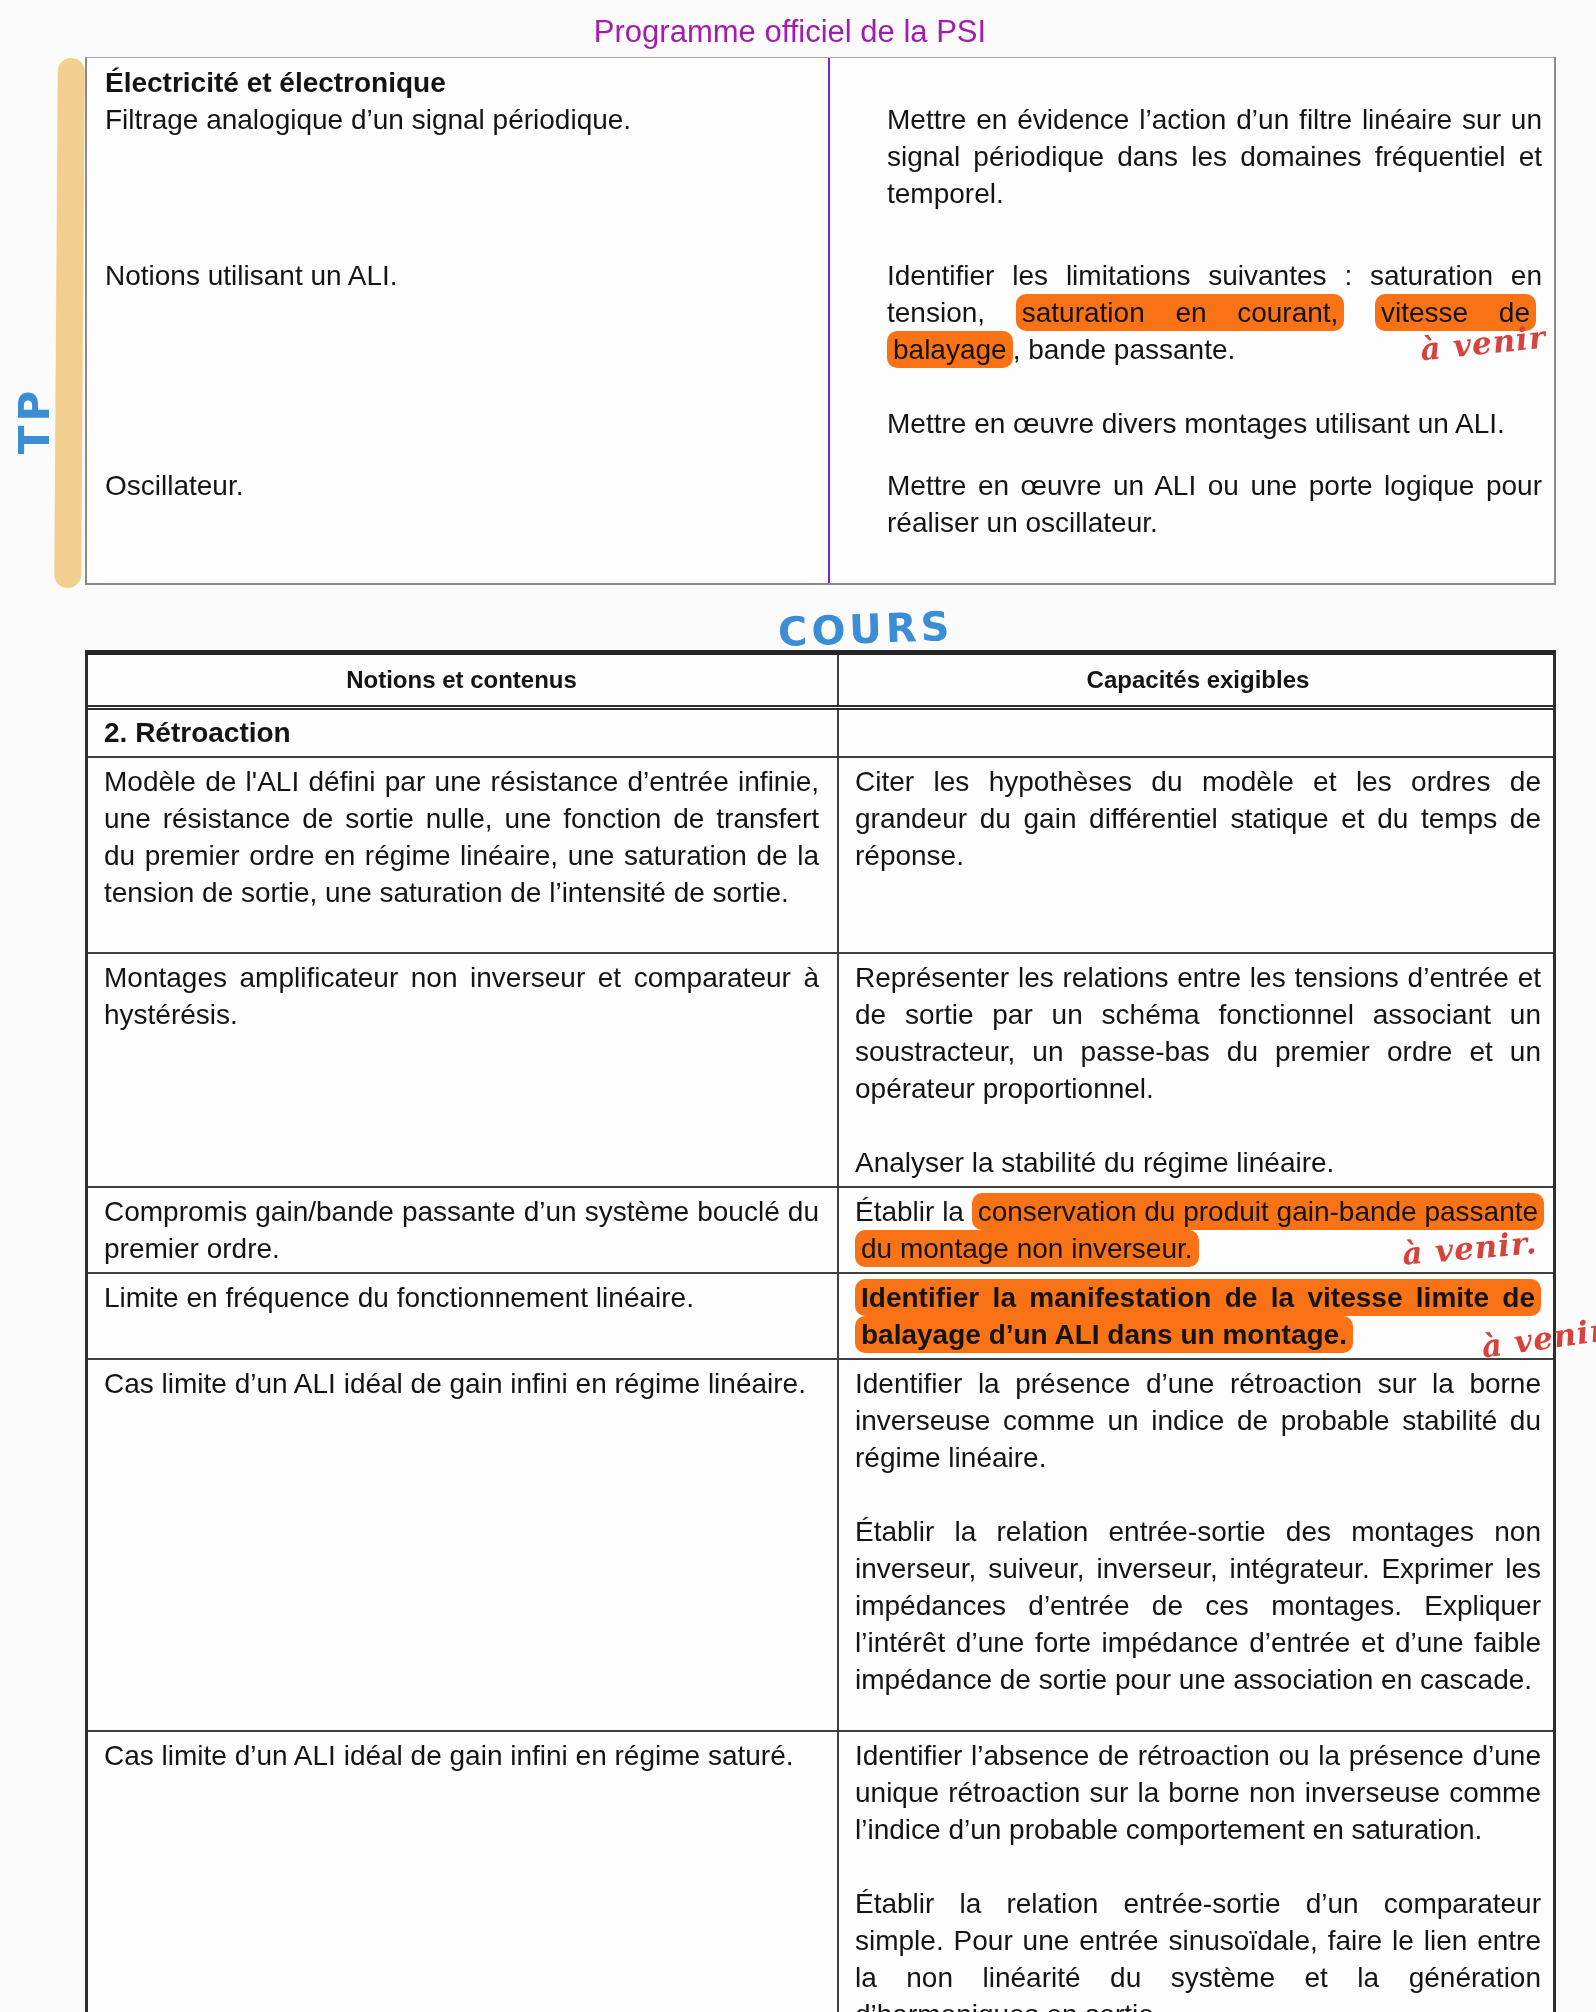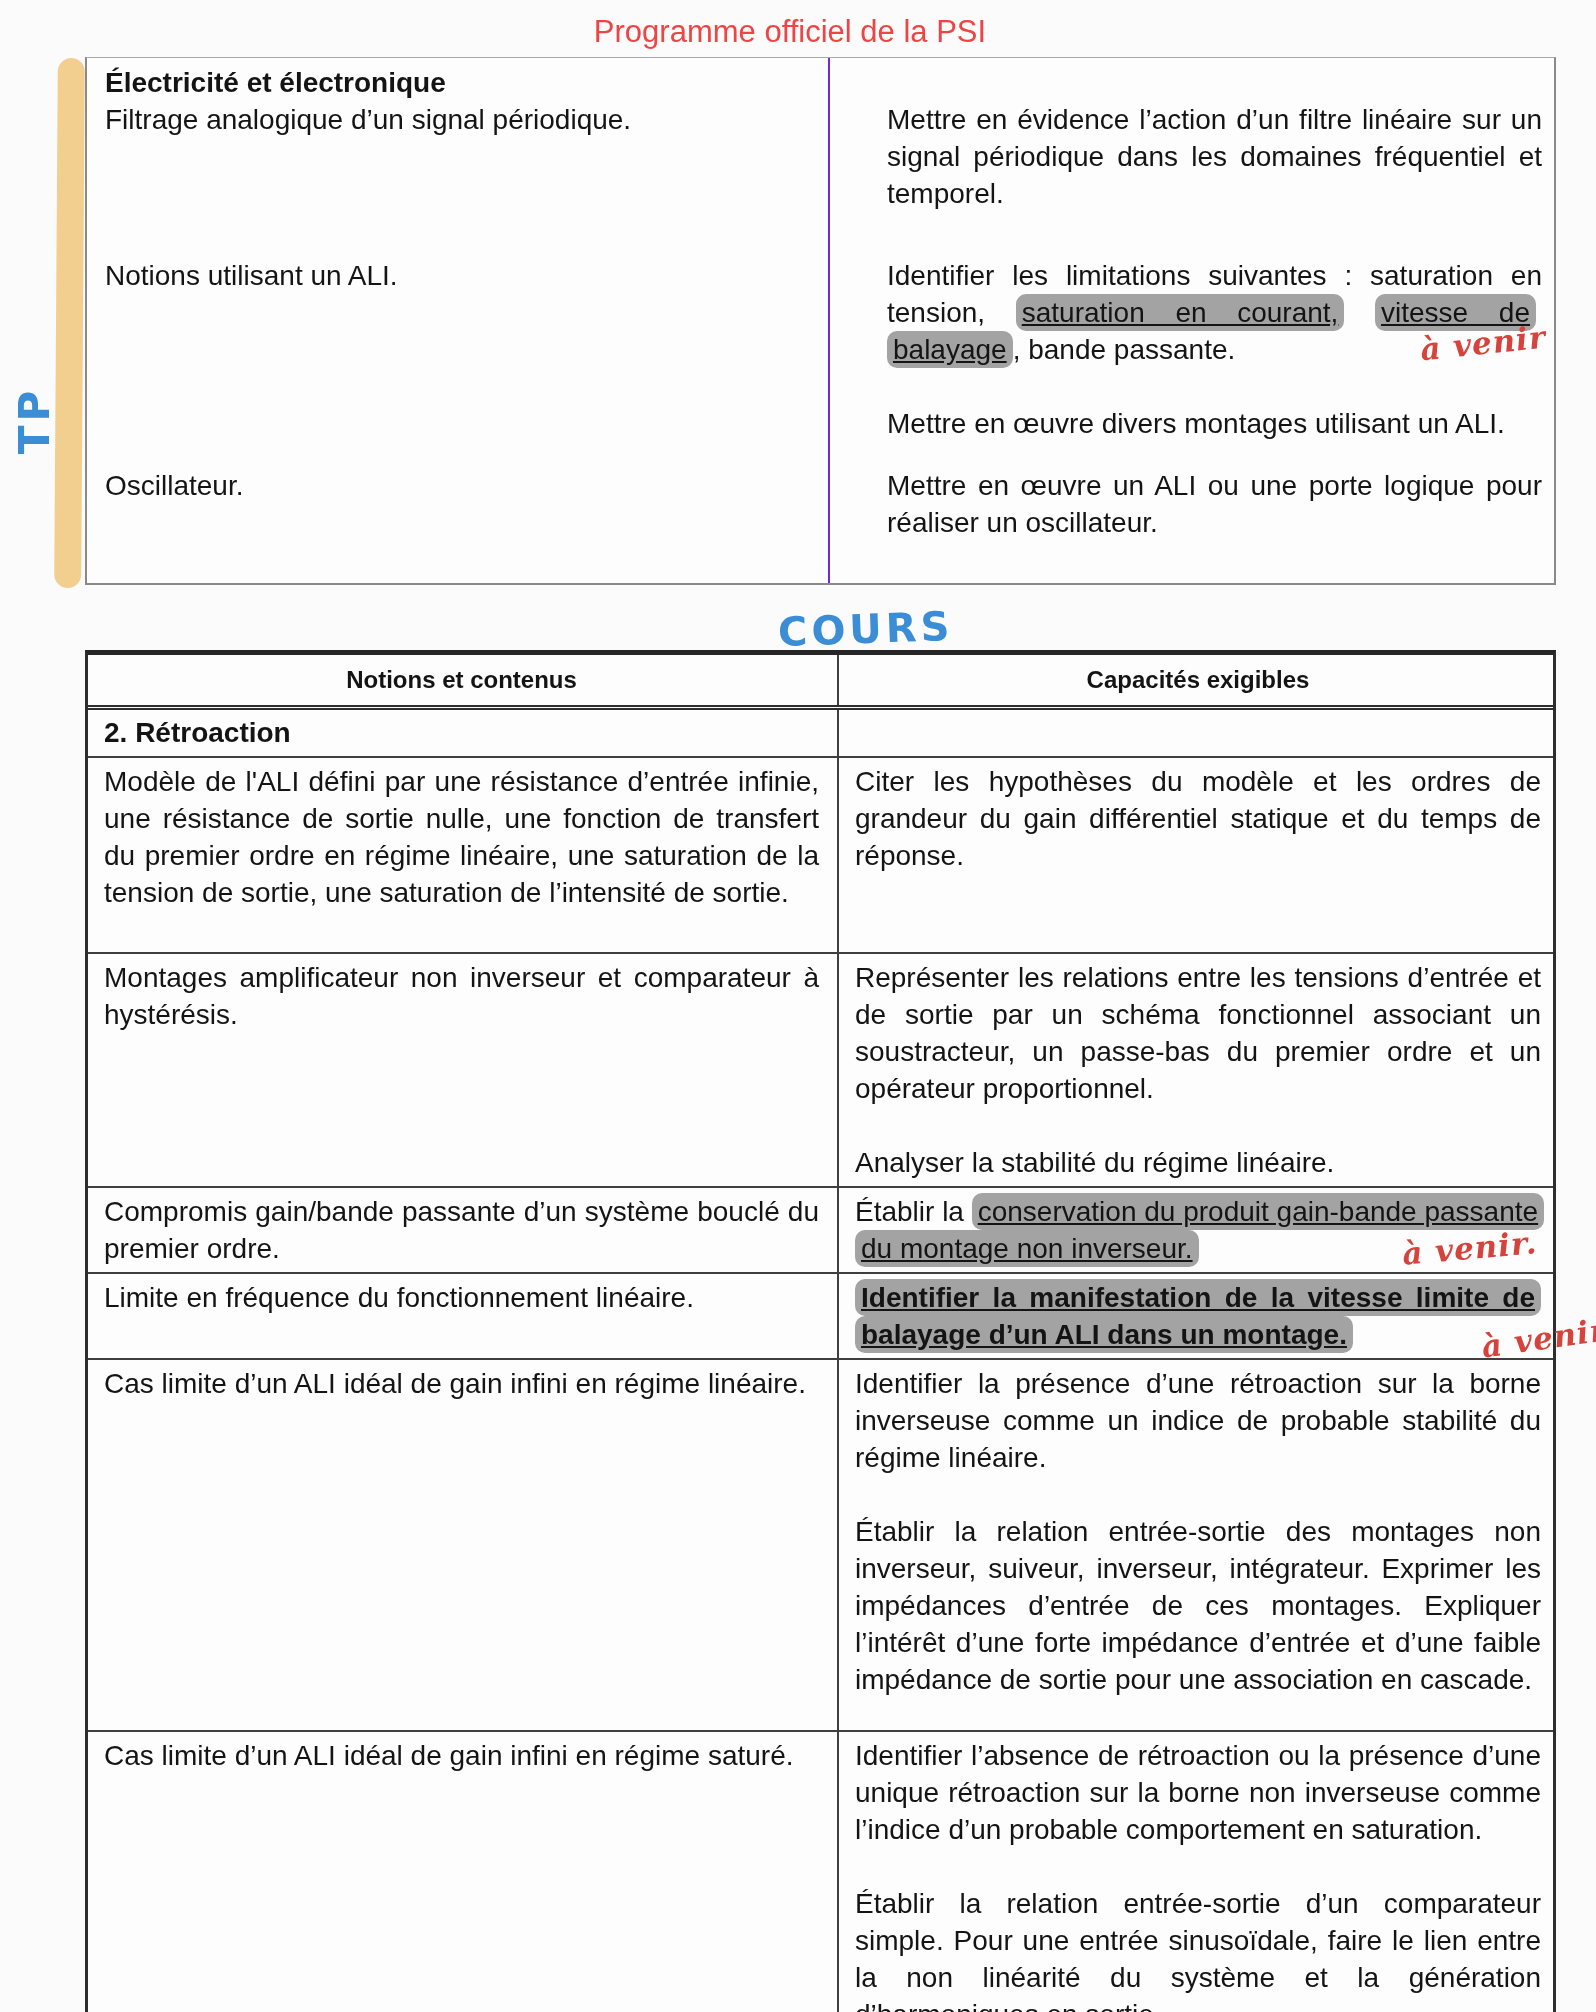--- a/index.html
+++ b/index.html
@@ -1,34 +1,34 @@
 <!DOCTYPE html>
 <html><head>
 <meta charset="utf-8">
 <style>
   * { margin:0; padding:0; box-sizing:border-box; }
   html,body { width:1596px; height:2012px; background:#fbfbfb; overflow:hidden;
               font-family:"Liberation Sans", sans-serif; color:#141414; }
   .page { position:relative; width:1596px; height:2012px; }
 
   .title { position:absolute; left:0; top:14px; width:1580px; text-align:center;
-           font-size:31px; font-weight:normal; color:#ef4444; }
+           font-size:31px; font-weight:normal; color:#a21caf; }
 
   
   .ink-blue { position:absolute; color:#3b8ed6; font-weight:bold; font-size:40px;
               letter-spacing:4px; font-family:"DejaVu Sans", sans-serif; }
   .ink-tp   { left:-14px; top:396px; width:96px; text-align:center;
               transform:rotate(-90deg); font-size:42px; }
   .ink-cours{ left:778px; top:606px; transform:rotate(-2deg); }
   .ink-red  { color:#d6423c; font-size:31px; font-style:italic; font-weight:bold;
               letter-spacing:1px; font-family:"DejaVu Serif", serif; white-space:nowrap; }
 
   
-  .hl { background:#a3a3a3; border-radius:10px; padding:3px 6px;
-        -webkit-box-decoration-break:clone; box-decoration-break:clone;text-decoration:underline; }
+  .hl { background:#f97316; border-radius:10px; padding:3px 6px;
+        -webkit-box-decoration-break:clone; box-decoration-break:clone; }
   .ybar { position:absolute; left:56px; top:58px; width:27px; height:530px;
           background:#f3cf8f; border-radius:14px; transform:rotate(0.4deg); z-index:3; }
 
   
   p.cell-text { font-size:28px; line-height:37px; text-align:justify; }
   .gap-top { margin-top:37px; }
   .b { font-weight:bold; }
 
   
   .t1 { position:absolute; left:85px; top:57px; width:1471px;

